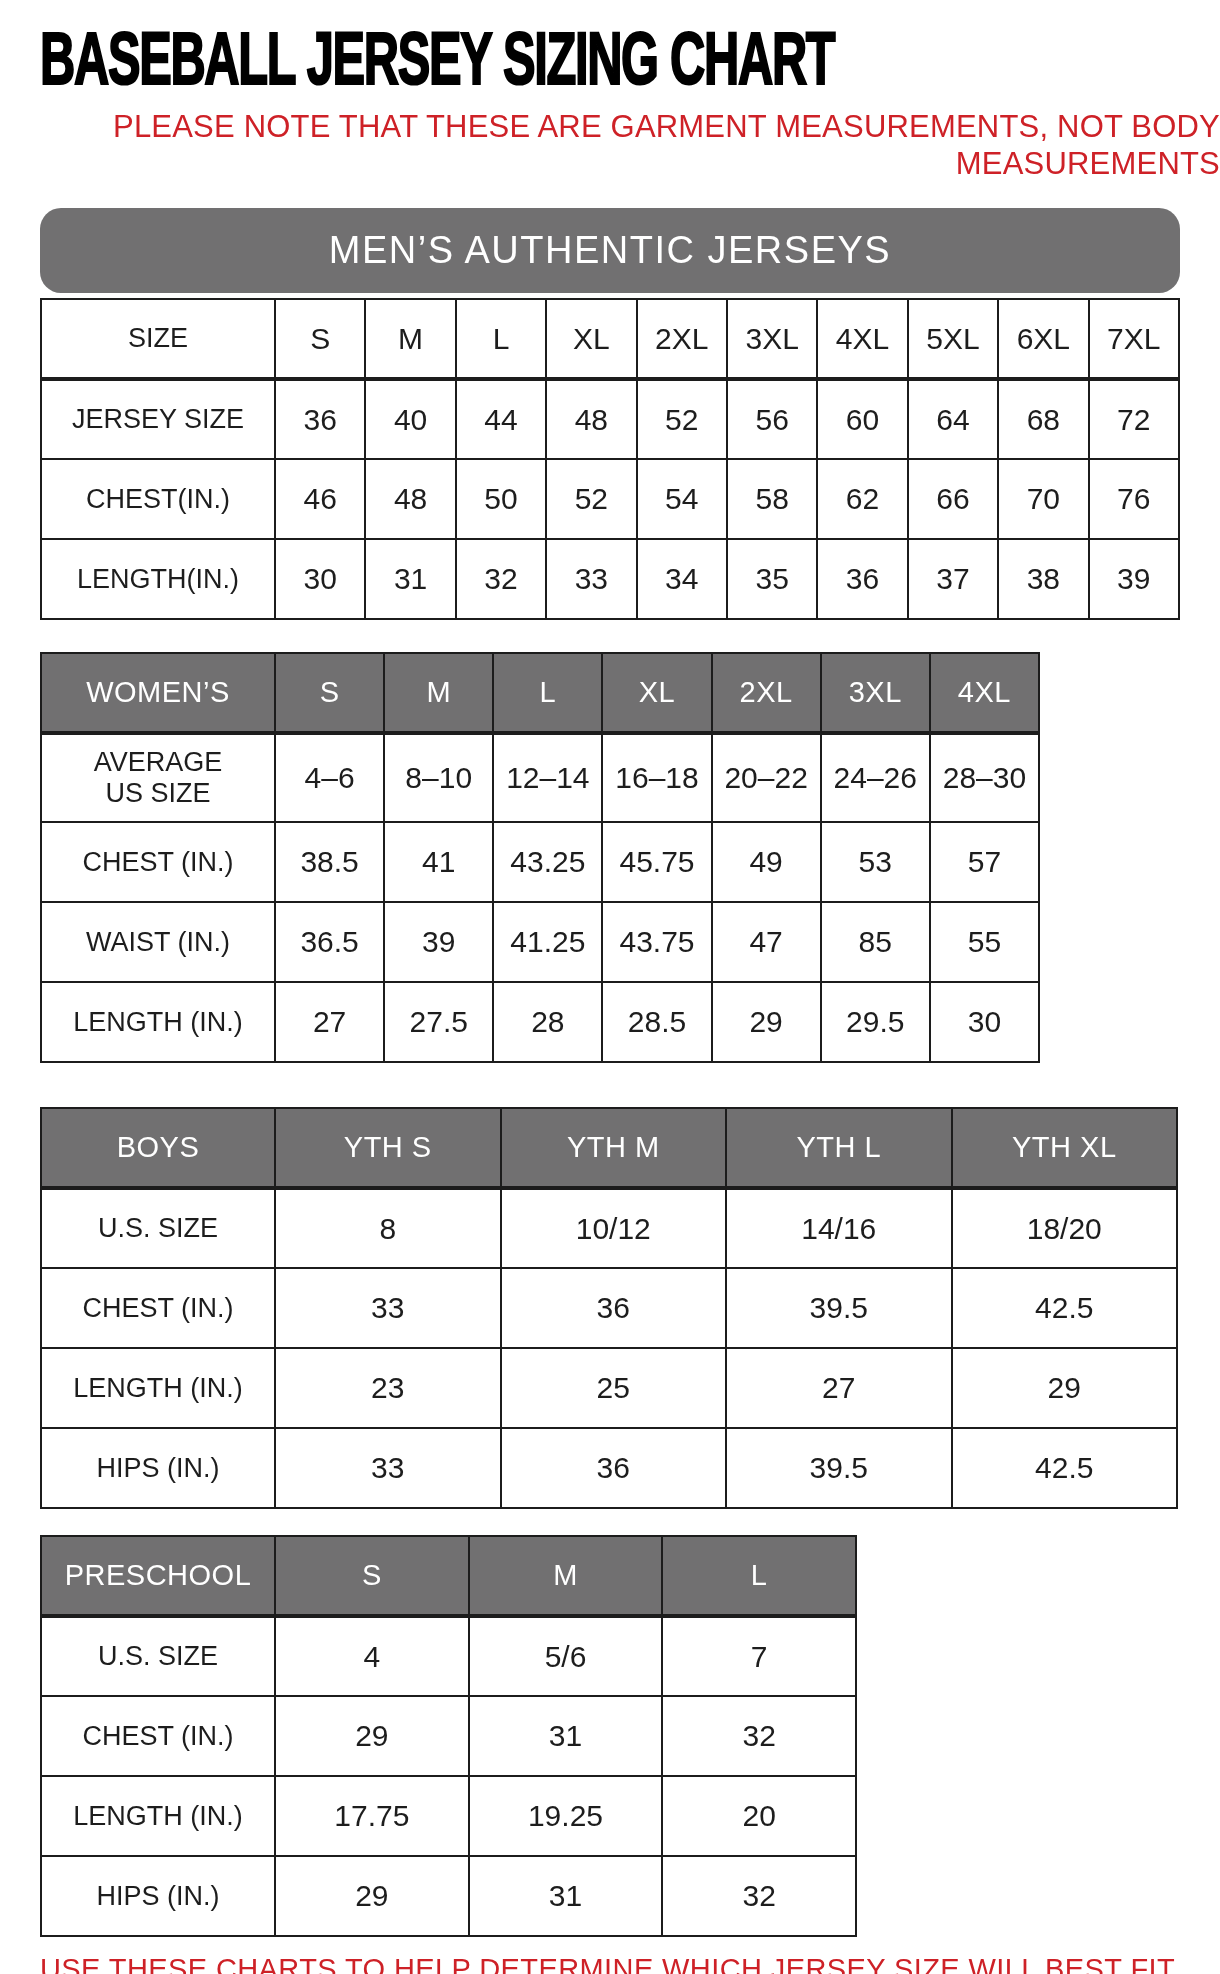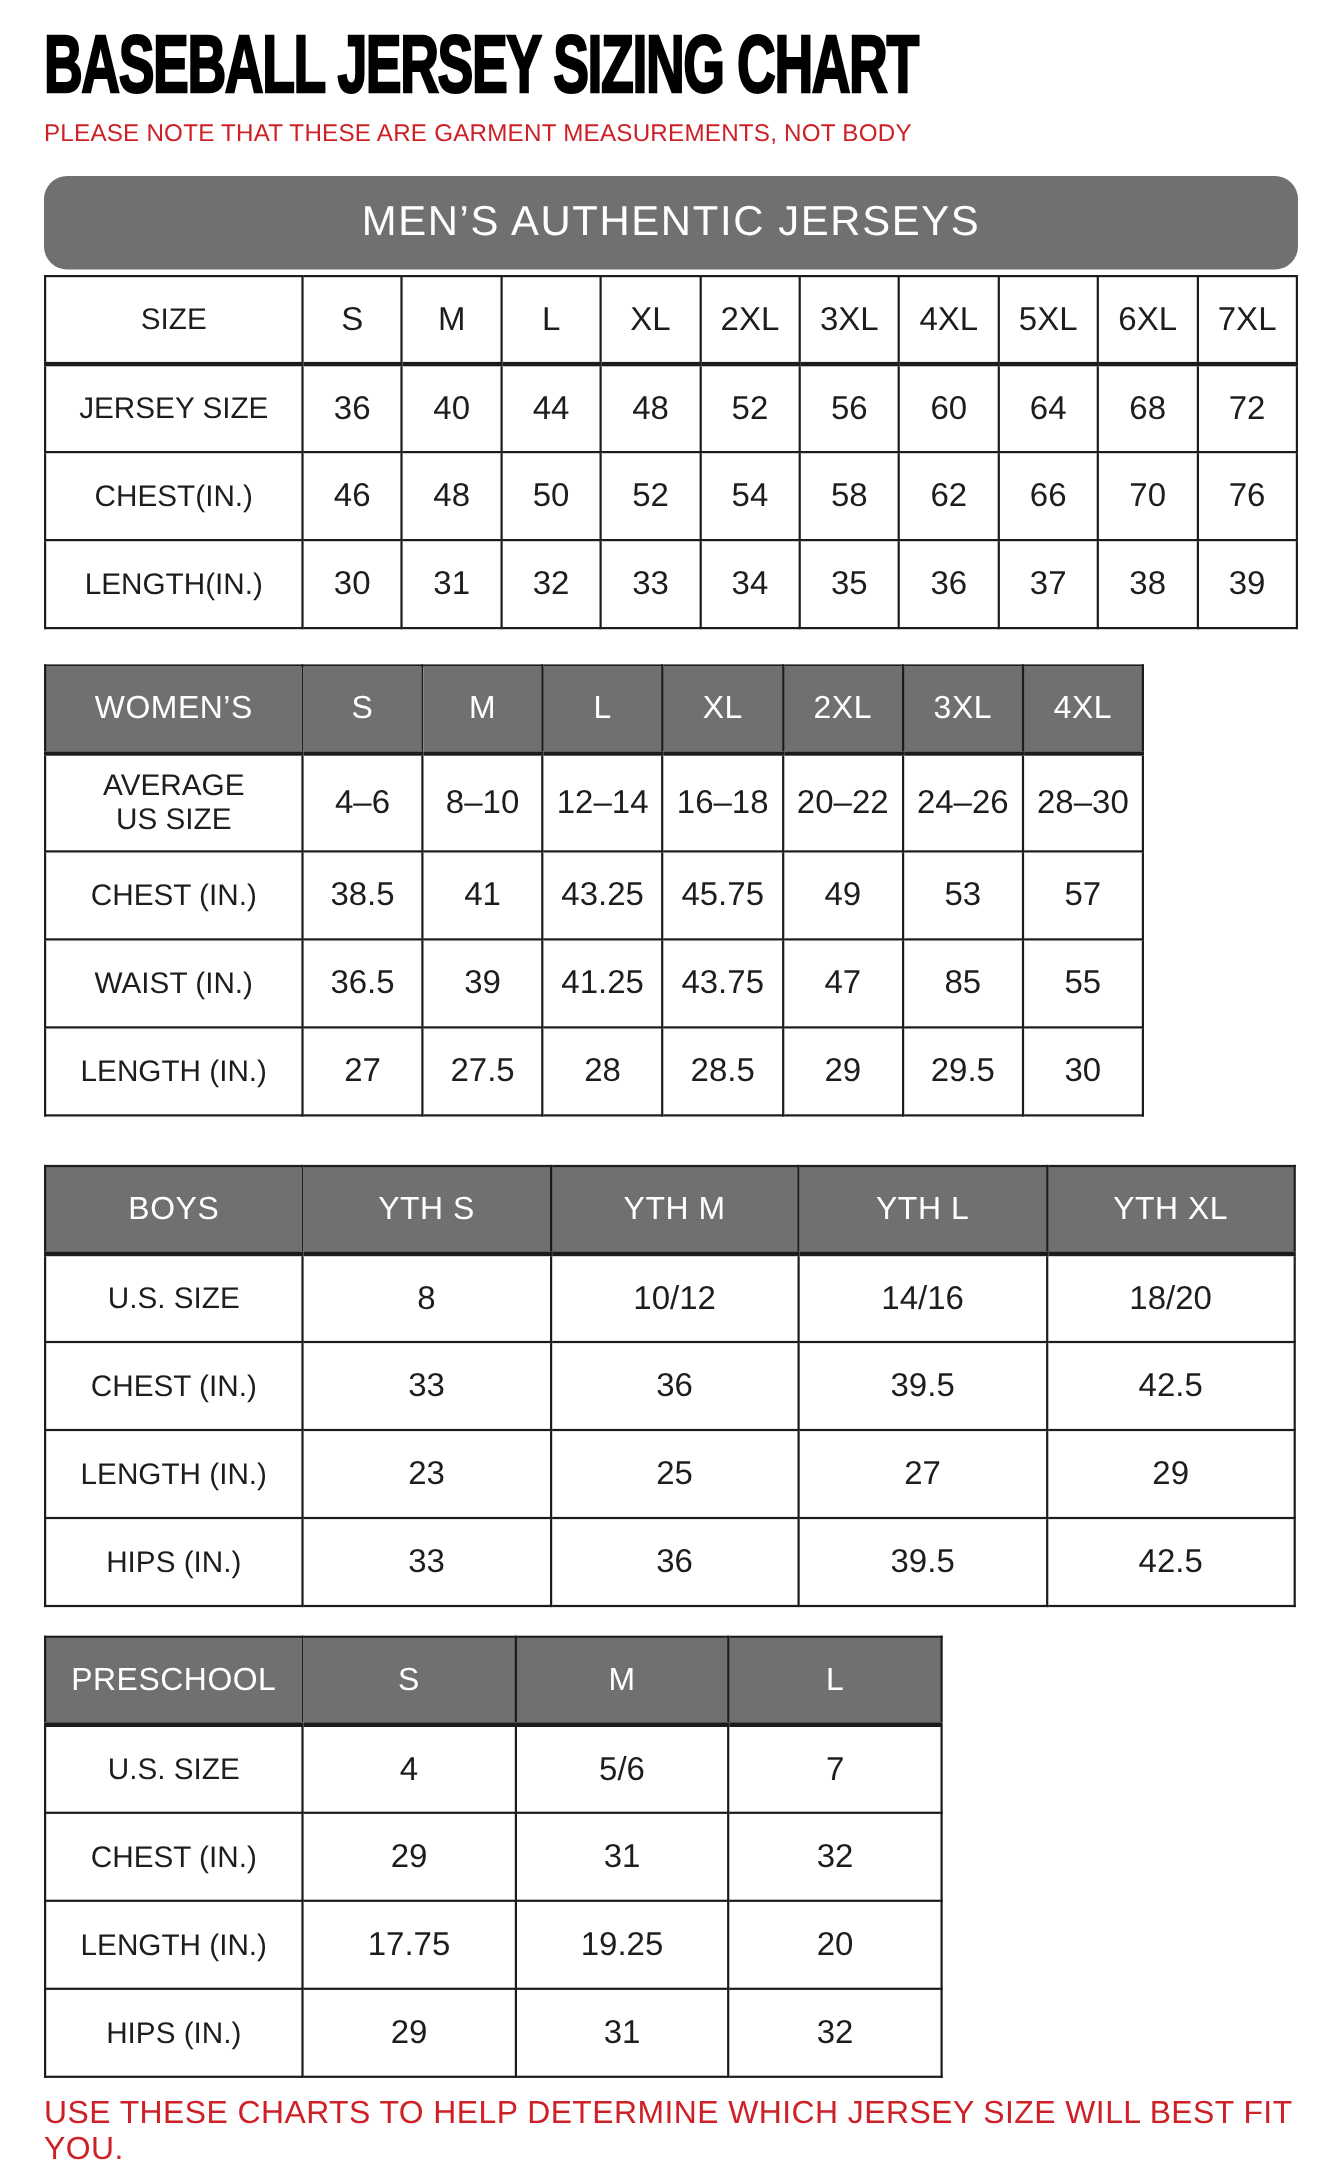--- a/index.html
+++ b/index.html
@@ -27,24 +27,25 @@
     letter-spacing:-2px;
     white-space:nowrap;
     width:max-content;
     transform:scaleX(0.66);
     transform-origin:left center;
     -webkit-text-stroke:2.2px #000;
     color:#000;
   }
   .note{
     color:var(--red);
-    font-size:22px;
+    font-size:31px;
     line-height:1.2;
     letter-spacing:0.2px;
     margin:0 0 26px 0;
+    text-align:right;
   }
   .tbl{margin-bottom:32px;}
   .t-mens{width:1140px;}
   .t-womens{width:1000px;margin-bottom:44px;}
   .t-boys{width:1138px;margin-bottom:26px;}
   .t-preschool{width:817px;margin-bottom:16px;}
   .banner{
     height:85px;
     margin-bottom:5px;
     background:var(--gray);
@@ -99,20 +100,21 @@
 </style>
 </head>
 <body>
 
 <div>
 
   <h1 class="page-title">BASEBALL JERSEY SIZING CHART</h1>
 
   <div class="note">
     <div>PLEASE NOTE THAT THESE ARE GARMENT MEASUREMENTS, NOT BODY</div>
+    <div>MEASUREMENTS</div>
   </div>
 
   <section class="tbl t-mens">
     <div class="banner">MEN’S AUTHENTIC JERSEYS</div>
     <table class="grid">
       <tbody>
           <tr class="thick">
             <td>SIZE</td>
             <td>S</td>
             <td>M</td>

